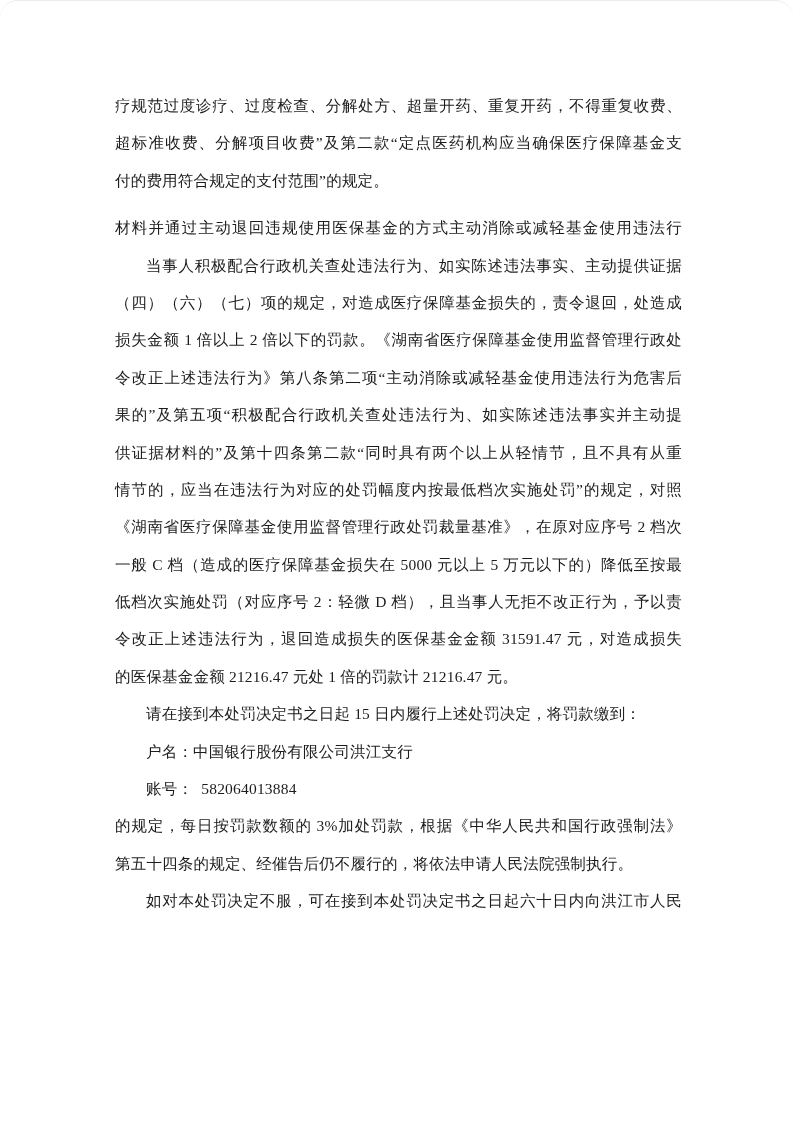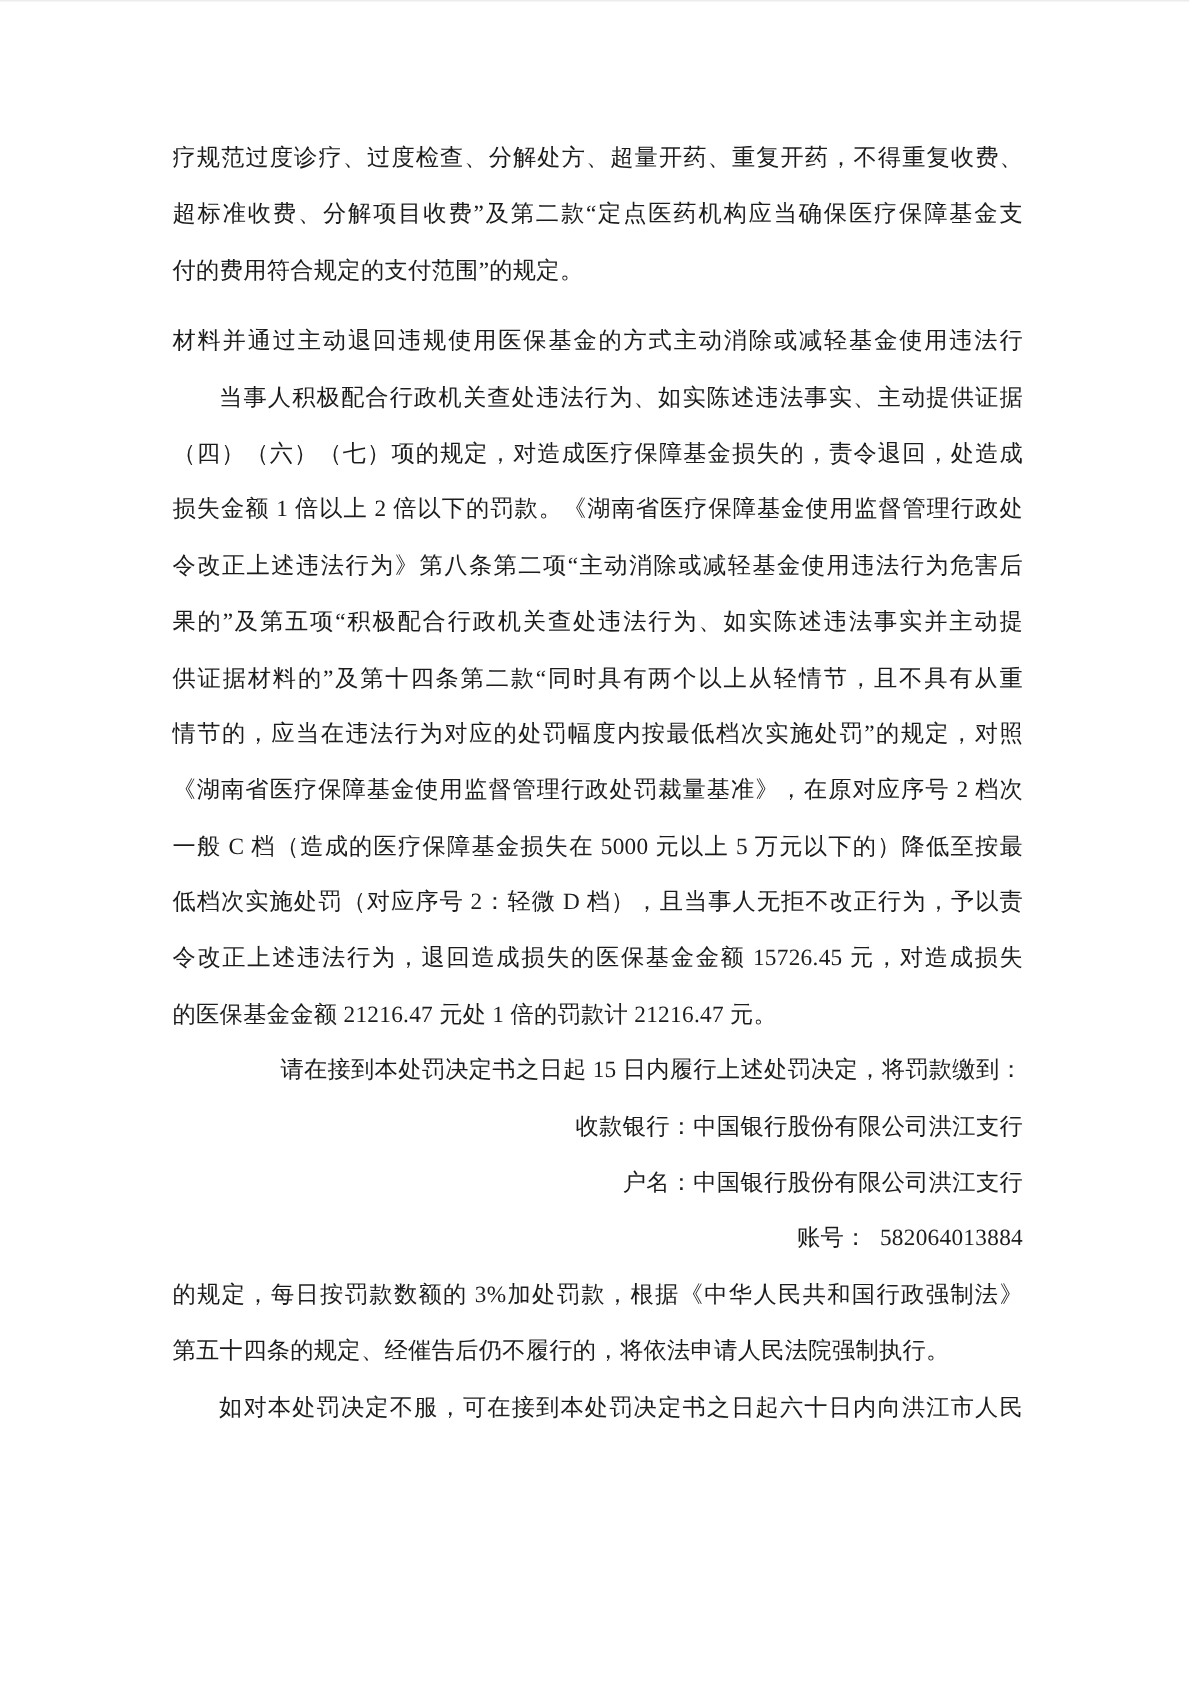--- a/index.html
+++ b/index.html
@@ -11,20 +11,21 @@
     position: relative;
     width: 793px;
     height: 1122px;
     background: #ffffff;
     box-sizing: border-box;
     border-top: 1px solid #ececec;
     padding: 86px 111px 0 115px;
     font-family: "Liberation Serif", "DejaVu Serif", serif;
     color: #1c1c1c;
     overflow: hidden;
+    border-radius: 18px;
   }
   .para {
     margin: 0;
     padding: 0;
   }
   .para.gap-before {
     margin-top: 10px;
   }
   .line {
     height: 37.4px;
@@ -33,21 +34,20 @@
     text-align: left;
     white-space: normal;
     letter-spacing: 0.2px;
   }
   .line.just {
     text-align: justify;
     text-align-last: justify;
   }
   .line.indent {
     text-indent: 31px;
-    text-align: right;
   }
 </style>
 </head>
 <body>
 
 <div class="page">
   <div class="doc-body">
       <div class="para">
         <div class="line just">疗规范过度诊疗、过度检查、分解处方、超量开药、重复开药，不得重复收费、</div>
         <div class="line just">超标准收费、分解项目收费”及第二款“定点医药机构应当确保医疗保障基金支</div>
@@ -58,28 +58,25 @@
         <div class="line just indent">当事人积极配合行政机关查处违法行为、如实陈述违法事实、主动提供证据</div>
         <div class="line just">（四）（六）（七）项的规定，对造成医疗保障基金损失的，责令退回，处造成</div>
         <div class="line just">损失金额 1 倍以上 2 倍以下的罚款。《湖南省医疗保障基金使用监督管理行政处</div>
         <div class="line just">令改正上述违法行为》第八条第二项“主动消除或减轻基金使用违法行为危害后</div>
         <div class="line just">果的”及第五项“积极配合行政机关查处违法行为、如实陈述违法事实并主动提</div>
         <div class="line just">供证据材料的”及第十四条第二款“同时具有两个以上从轻情节，且不具有从重</div>
         <div class="line just">情节的，应当在违法行为对应的处罚幅度内按最低档次实施处罚”的规定，对照</div>
         <div class="line just">《湖南省医疗保障基金使用监督管理行政处罚裁量基准》，在原对应序号 2 档次</div>
         <div class="line just">一般 C 档（造成的医疗保障基金损失在 5000 元以上 5 万元以下的）降低至按最</div>
         <div class="line just">低档次实施处罚（对应序号 2：轻微 D 档），且当事人无拒不改正行为，予以责</div>
-        <div class="line just">令改正上述违法行为，退回造成损失的医保基金金额 15726.45 元，对造成损失</div>
+        <div class="line just">令改正上述违法行为，退回造成损失的医保基金金额 31591.47 元，对造成损失</div>
         <div class="line">的医保基金金额 21216.47 元处 1 倍的罚款计 21216.47 元。</div>
       </div>
       <div class="para">
         <div class="line indent">请在接到本处罚决定书之日起 15 日内履行上述处罚决定，将罚款缴到：</div>
-      </div>
-      <div class="para">
-        <div class="line indent">收款银行：中国银行股份有限公司洪江支行</div>
       </div>
       <div class="para">
         <div class="line indent">户名：中国银行股份有限公司洪江支行</div>
       </div>
       <div class="para">
         <div class="line indent">账号：&nbsp; 582064013884</div>
       </div>
       <div class="para">
         <div class="line just">的规定，每日按罚款数额的 3%加处罚款，根据《中华人民共和国行政强制法》</div>
         <div class="line">第五十四条的规定、经催告后仍不履行的，将依法申请人民法院强制执行。</div>

